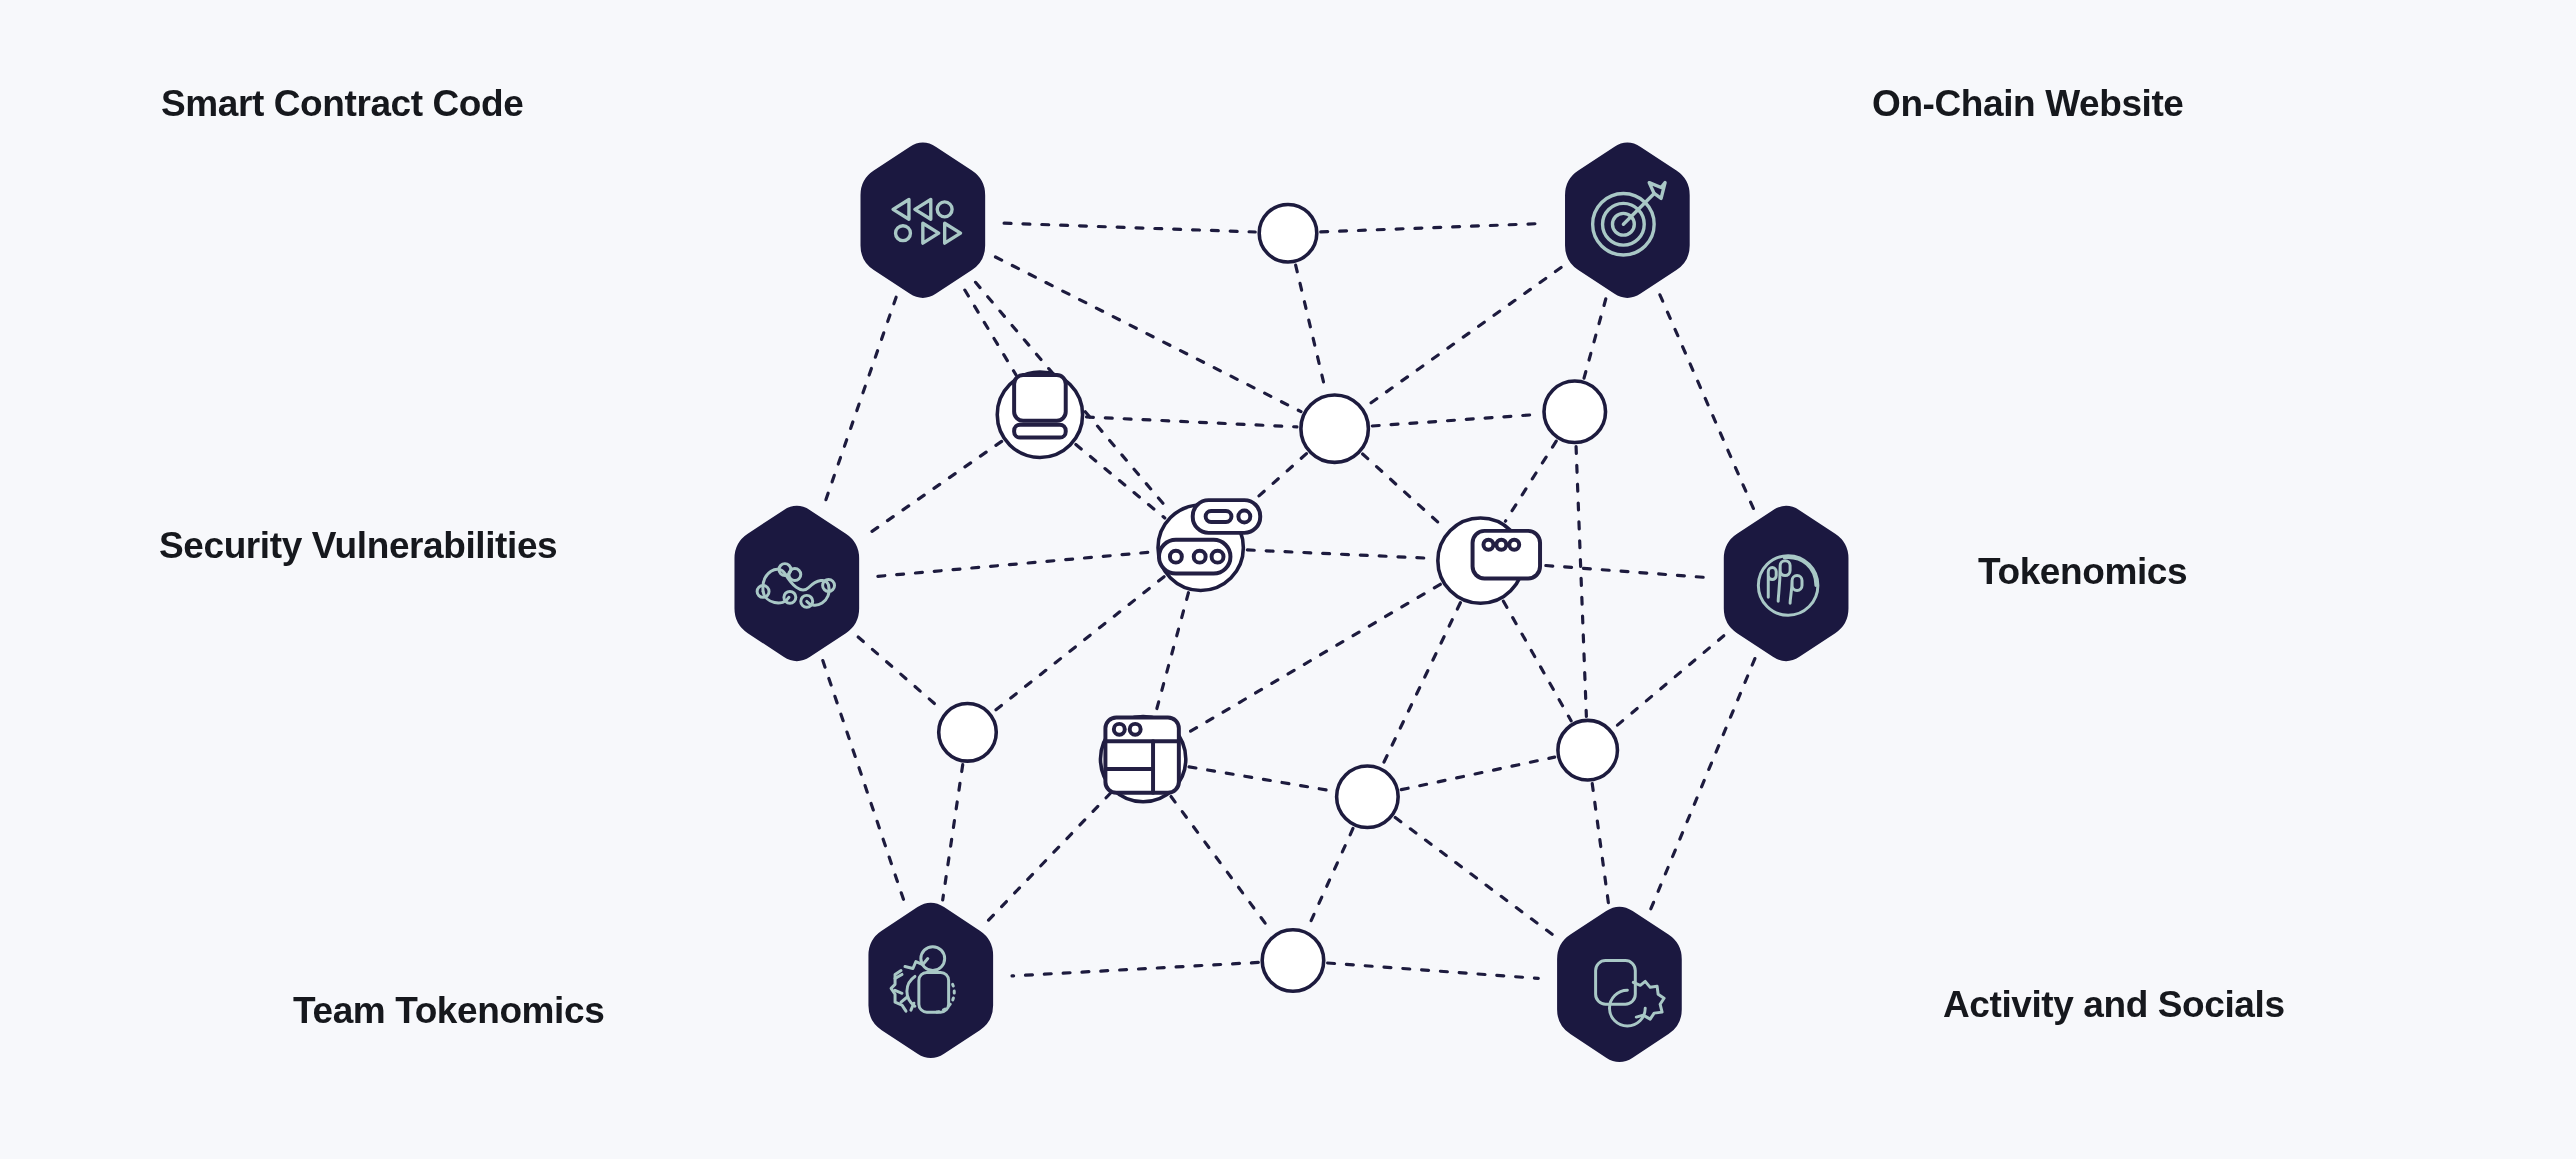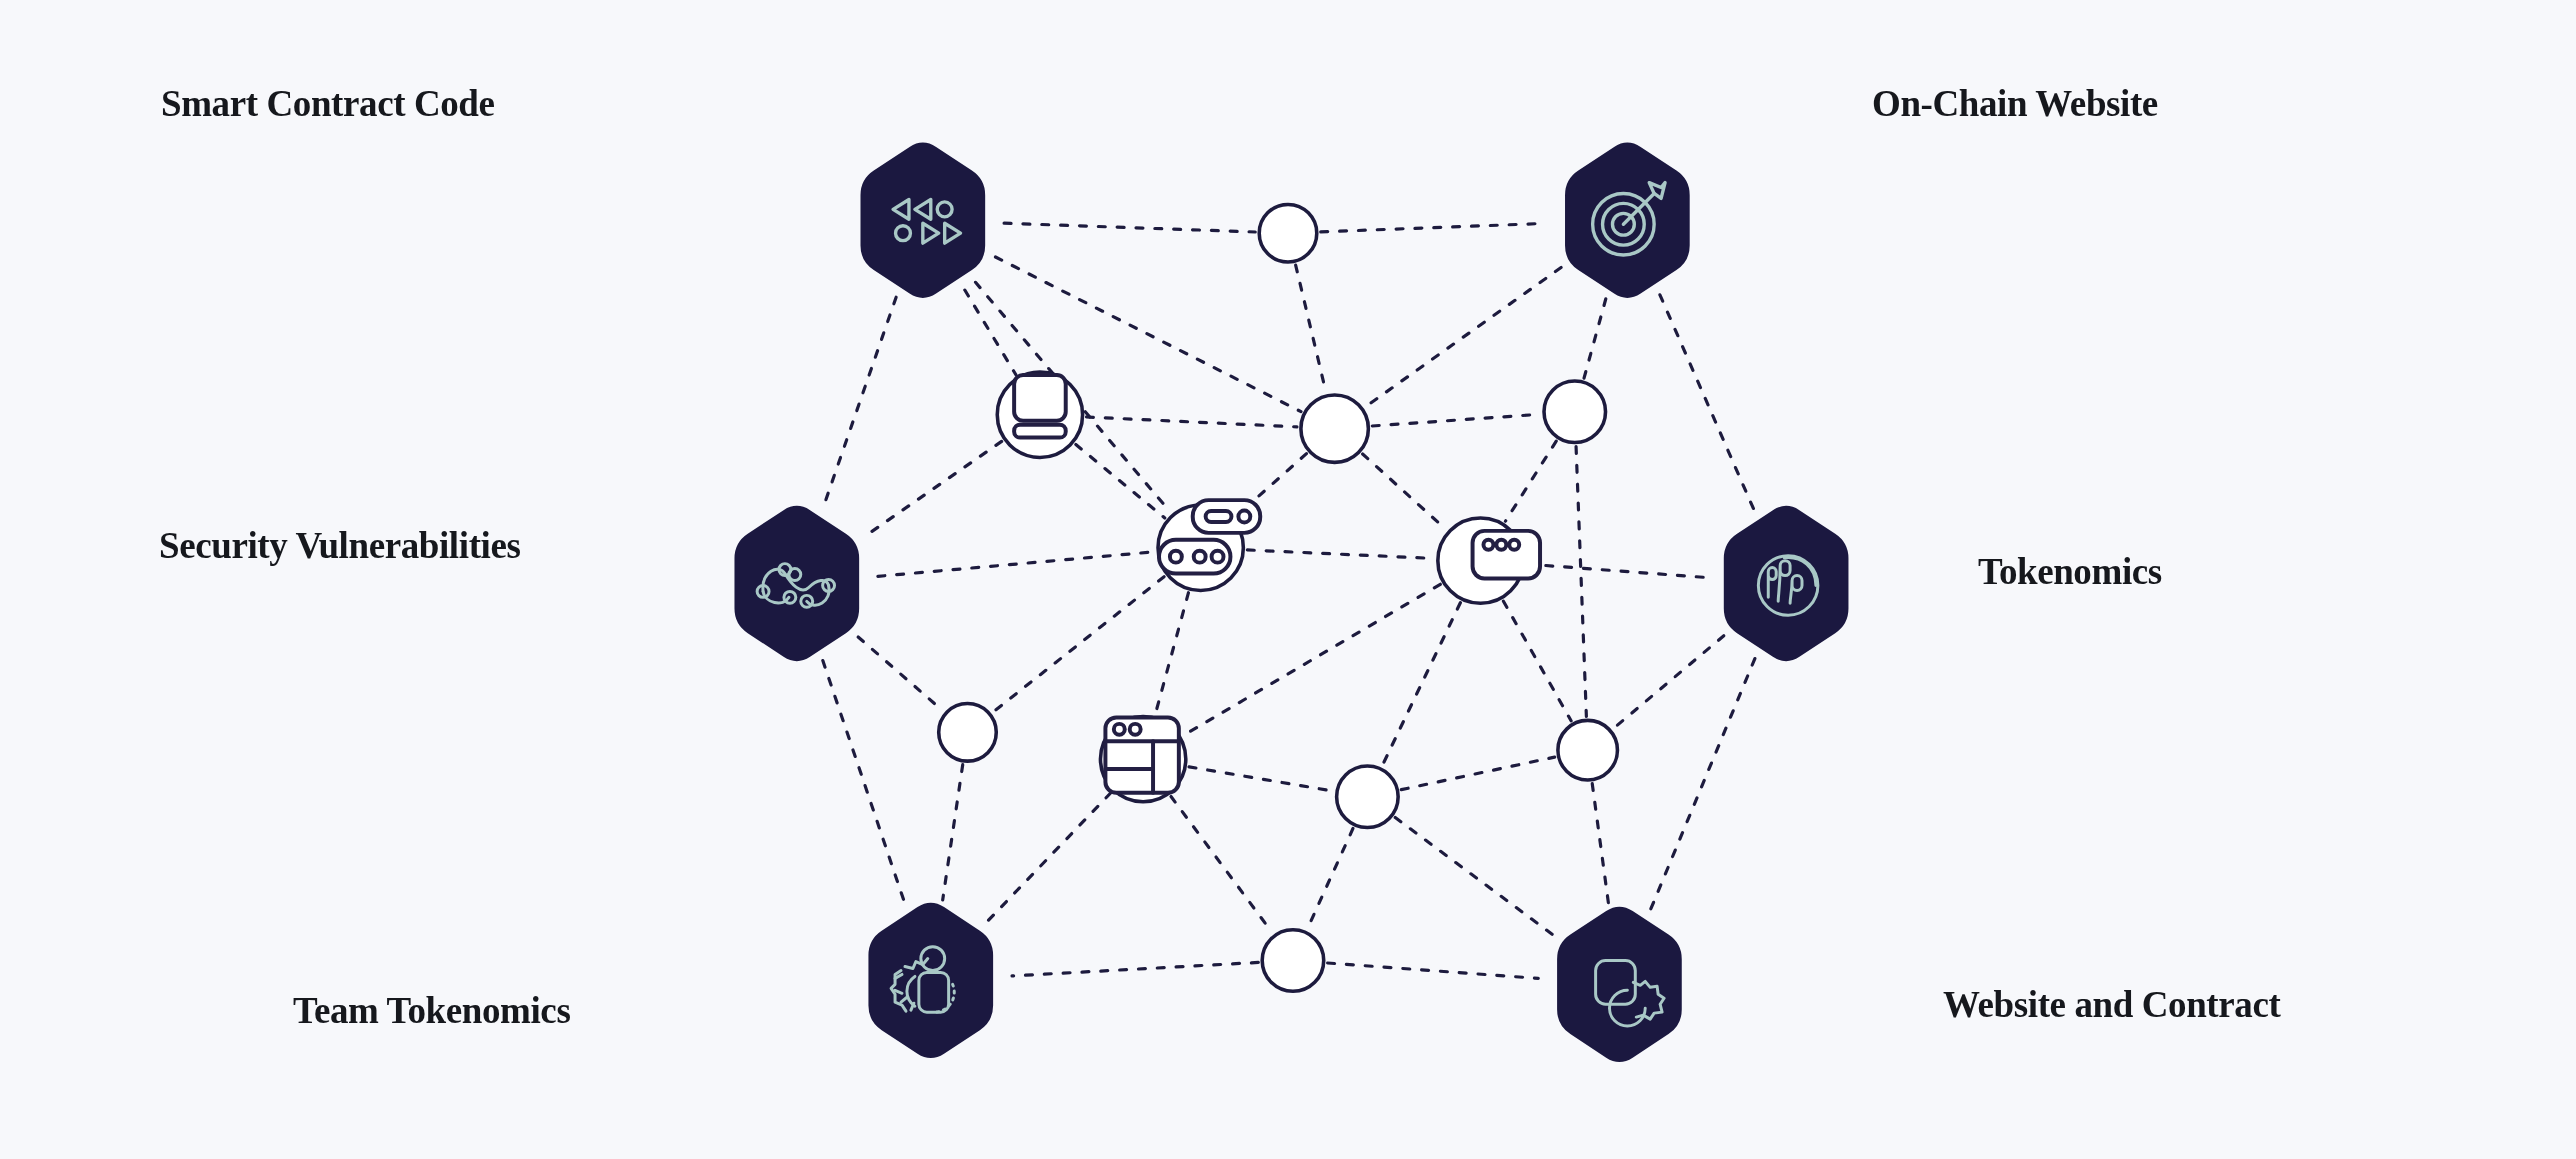--- a/index.html
+++ b/index.html
@@ -14,21 +14,20 @@
   #stage{position:absolute;inset:0;width:2576px;height:1159px;}
   svg.net{position:absolute;left:0;top:0;width:2576px;height:1159px;}
   .label{
     position:absolute;
     color:#16181d;
     font-weight:700;
     font-size:37px;
     letter-spacing:-0.4px;
     white-space:nowrap;
     line-height:1;
-    font-family:Liberation Serif, serif;
   }
   .edge{stroke:#1d1b3e;stroke-width:3.2;stroke-dasharray:7 12;stroke-linecap:round;fill:none;}
   .hex{fill:#1b1840;}
   .hexicon{fill:none;stroke:#a9c8c6;stroke-width:3.4;stroke-linejoin:round;stroke-linecap:round;}
   .hexicon-thin{fill:none;stroke:#a9c8c6;stroke-width:3.0;stroke-linejoin:round;stroke-linecap:round;}
   .pcircle{fill:#ffffff;stroke:#1d1b3e;stroke-width:3.6;}
   .icircle{fill:#ffffff;stroke:#1d1b3e;stroke-width:3.6;}
   .gl{fill:#ffffff;stroke:#231f43;stroke-width:4;stroke-linejoin:round;stroke-linecap:round;}
   .gl-nf{fill:none;stroke:#231f43;stroke-width:4;stroke-linejoin:round;stroke-linecap:round;}
 </style>
@@ -216,16 +215,16 @@
         </g>
       </g>
 
   </svg>
 
   <div class="label" id="lbl-0" style="top: 85px; left: 161px;">Smart Contract Code</div>
   <div class="label" id="lbl-1" style="top: 85px; left: 1872px;">On-Chain Website</div>
   <div class="label" id="lbl-2" style="top: 527px; left: 119px; margin-left: 40px;">Security Vulnerabilities</div>
   <div class="label" id="lbl-3" style="top: 553px; left: 1978px;">Tokenomics</div>
   <div class="label" id="lbl-4" style="top: 992px; left: 293px;">Team Tokenomics</div>
-  <div class="label" id="lbl-5" style="top: 986px; left: 1943px;">Website and Contract</div>
+  <div class="label" id="lbl-5" style="top: 986px; left: 1943px;">Activity and Socials</div>
 
 </div>
 
 
 </body></html>

